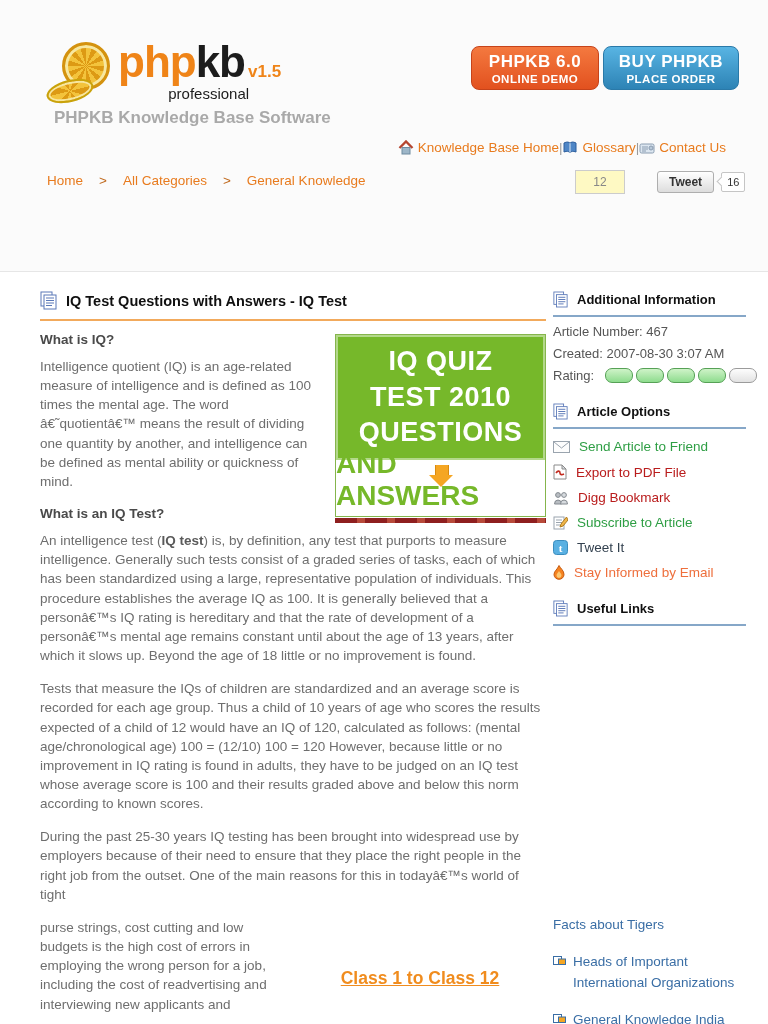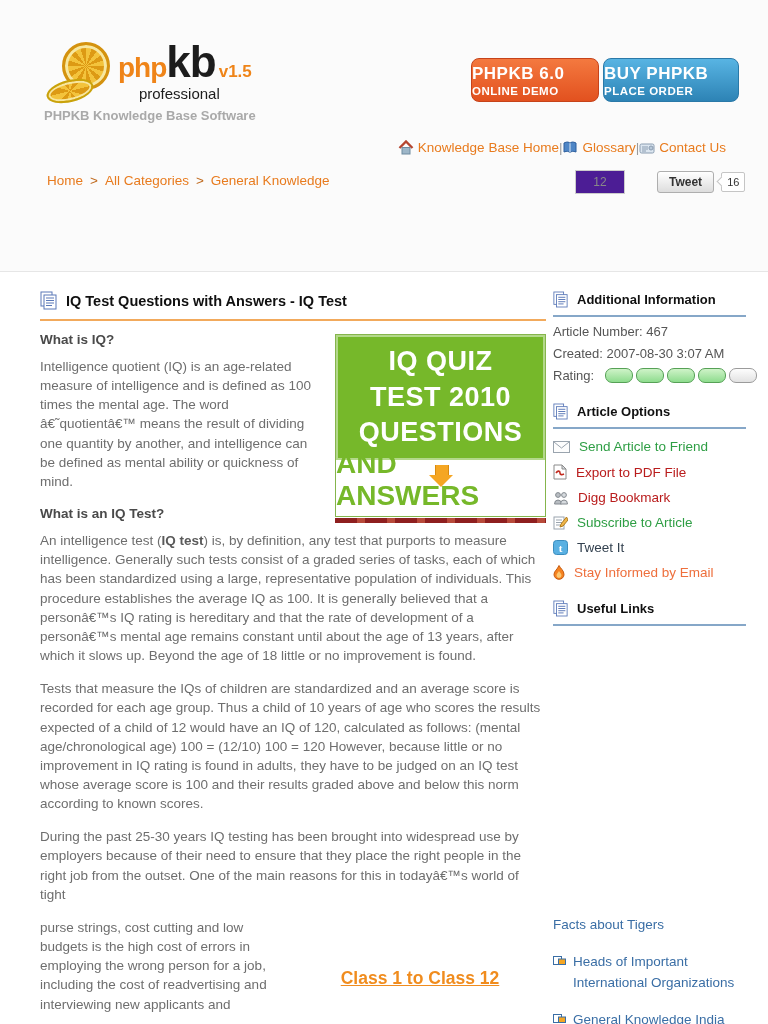--- a/index.html
+++ b/index.html
@@ -13,44 +13,44 @@
   .logo{position:absolute;left:50px;top:40px;display:flex;text-decoration:none;}
   .lemon-wrap{position:relative;width:62px;height:62px;}
   .lemon{position:absolute;border-radius:50%;}
   .l1{width:42px;height:42px;left:12px;top:2px;
       background:repeating-conic-gradient(#f3c33c 0 18deg,#dd9a14 18deg 36deg);
       border:3px solid #d4920f;box-shadow:inset 0 0 0 3px #f7e7a0;}
   .l2{width:44px;height:18px;left:-4px;top:40px;transform:rotate(-14deg);
       background:repeating-conic-gradient(#f3c33c 0 30deg,#dd9a14 30deg 60deg);
       border:2px solid #c9a20a;box-shadow:inset 0 0 0 2px #f7e7a0;}
   .logo-text{margin-left:6px;line-height:1;}
-  .lg-php{font-size:28px;font-weight:bold;color:#ef8418;letter-spacing:-1px;}
+  .lg-php{font-size:44px;font-weight:bold;color:#ef8418;letter-spacing:-1px;}
   .lg-kb{font-size:44px;font-weight:bold;color:#1c1c1c;letter-spacing:-1px;}
   .lg-ver{font-size:17px;font-weight:bold;color:#ef8418;margin-left:3px;}
   .lg-pro{font-size:15px;color:#1c1c1c;text-align:right;margin-top:2px;padding-right:32px;}
-  .tag-left{position:absolute;left:44px;top:108px;font-size:13px;font-weight:bold;color:#a9a9a9;}
+  .tag-left{position:absolute;left:54px;top:108px;font-size:17px;font-weight:bold;color:#a9a9a9;}
   .tag-right{position:absolute;right:42px;top:108px;font-size:13px;font-weight:bold;color:#a9a9a9;}
 
   .btn{position:absolute;top:46px;height:42px;border-radius:8px;display:flex;flex-direction:column;
-       justify-content:center;color:#fff;text-decoration:none;cursor:pointer;margin-top:12px;}
+       align-items:center;justify-content:center;color:#fff;text-decoration:none;cursor:pointer;}
   .btn-demo{left:471px;width:126px;background:linear-gradient(#f4793f,#e2511f);border:1px solid #c6431a;}
   .btn-buy{left:603px;width:134px;background:linear-gradient(#58b4e3,#2d83b5);border:1px solid #2a79a8;}
   .b1{font-size:17px;font-weight:bold;letter-spacing:.5px;}
   .b2{font-size:11.5px;font-weight:bold;letter-spacing:.5px;margin-top:1px;}
 
   .nav{position:absolute;top:140px;right:42px;display:flex;align-items:center;font-size:13.5px;}
   .nav a{color:#e87b1e;text-decoration:none;display:flex;align-items:center;gap:4px;cursor:pointer;}
   .nav .sep{color:#9a9a9a;}
 
-  .breadcrumb{position:absolute;left:47px;top:173px;display:flex;gap:7px;font-size:13.5px;}
+  .breadcrumb{position:absolute;left:47px;top:173px;display:flex;gap:16px;font-size:13.5px;}
   .breadcrumb a{color:#e87b1e;text-decoration:none;cursor:pointer;}
   .bsep{color:#c06a1e;}
 
   .share{position:absolute;left:575px;top:170px;display:flex;align-items:center;}
-  .share-count{width:48px;height:22px;border:1px solid #cccccc;background:#4c1d95;color:#888;
+  .share-count{width:48px;height:22px;border:1px solid #cccccc;background:#fef9c3;color:#888;
                font-size:12px;display:flex;align-items:center;justify-content:center;}
   .tweet-btn{margin-left:32px;height:20px;padding:0 11px;border:1px solid #aeaeae;border-radius:3px;
              background:linear-gradient(#ffffff,#dddddd);font-size:12px;font-weight:bold;color:#333;
              display:flex;align-items:center;cursor:pointer;}
   .tweet-count{position:relative;margin-left:7px;height:18px;padding:0 5px;border:1px solid #c5c5c5;
                border-radius:2px;background:#fff;font-size:11px;color:#333;
                display:flex;align-items:center;}
   .tweet-count::before{content:'';position:absolute;left:-4px;top:5px;width:6px;height:6px;background:#fff;
                border-left:1px solid #c5c5c5;border-bottom:1px solid #c5c5c5;transform:rotate(45deg);}
 

